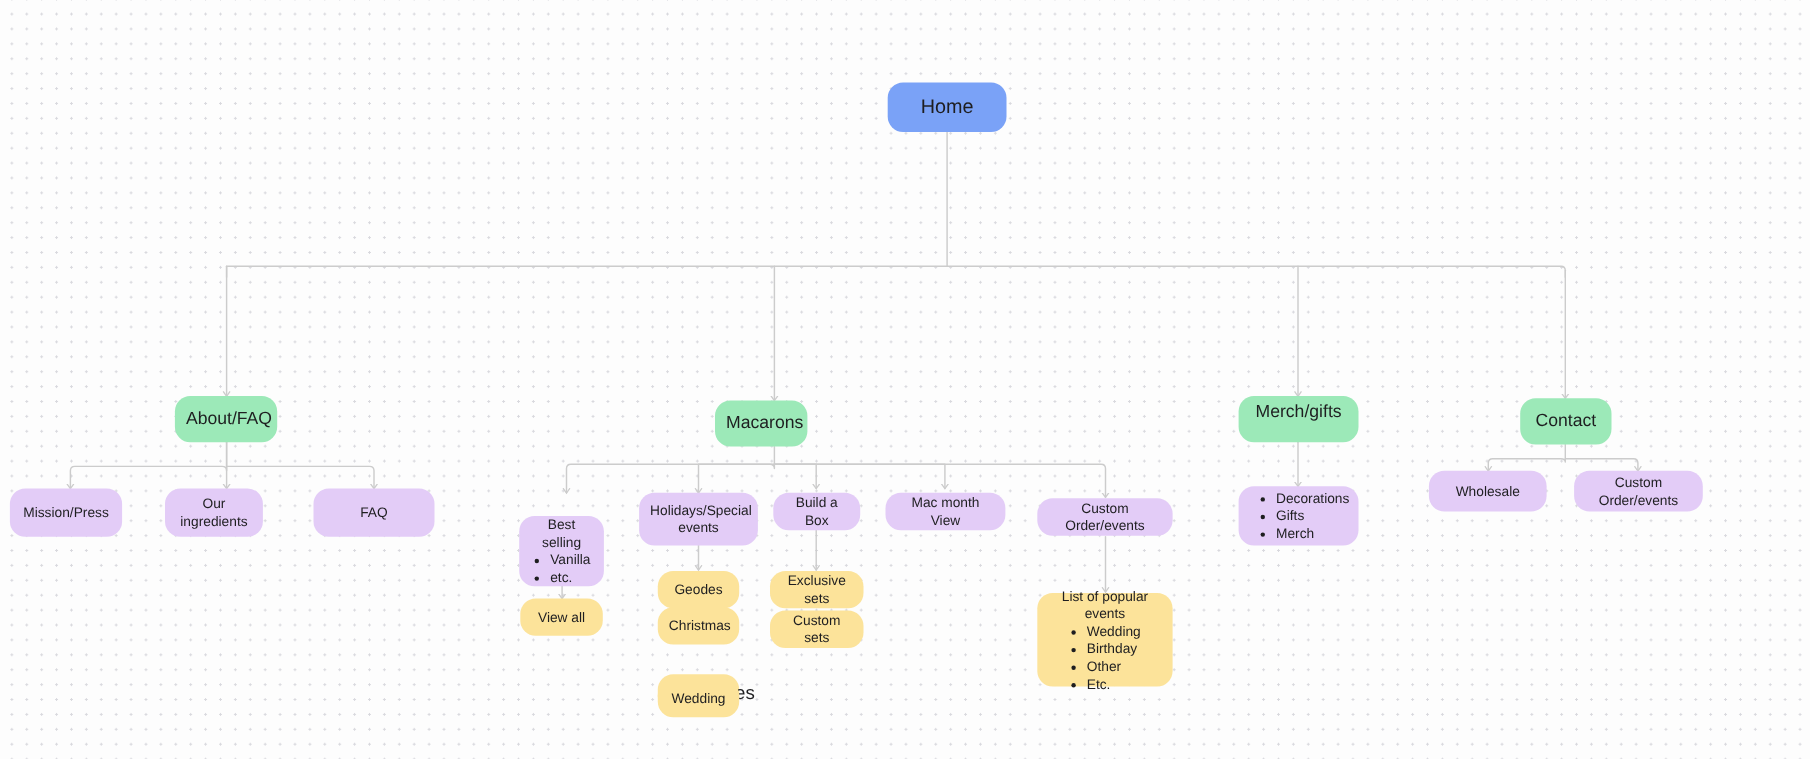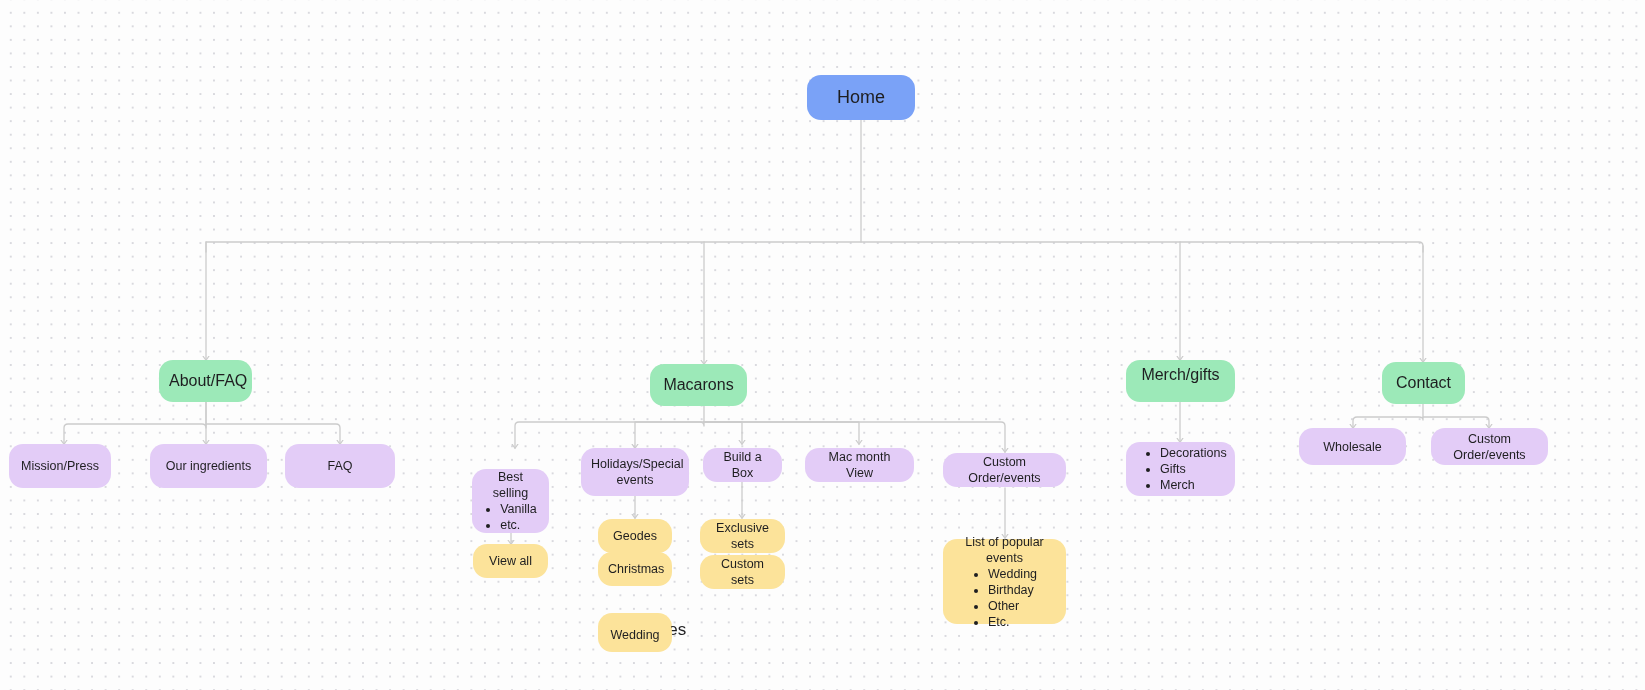--- a/index.html
+++ b/index.html
@@ -97,37 +97,37 @@
   </svg>
 
   <div class="node n-blue" style="left:807px; top:75px; width:108px; height:45px; font-size:18px;">
     <span class="ttl">Home</span>
   </div>
 
   <div class="node n-green" style="left:159px; top:360px; width:93px; height:42px; font-size:16px;">
     <span class="ttl">About/FAQ</span>
   </div>
 
-  <div class="node n-green" style="left:650px; top:364px; width:97px; height:42px; font-size:16px;">
+  <div class="node n-green" style="left:650px; top:364px; width:84px; height:42px; font-size:16px;">
     <span class="ttl">Macarons</span>
   </div>
 
   <div class="node n-green" style="left:1126px; top:360px; width:109px; height:42px; font-size:16px;justify-content:flex-end;">
     <span class="ttl">Merch/gifts</span>
   </div>
 
   <div class="node n-green" style="left:1382px; top:362px; width:83px; height:42px; font-size:16px;">
     <span class="ttl">Contact</span>
   </div>
 
   <div class="node n-purple" style="left:9px; top:444px; width:102px; height:44px; font-size:12.5px;">
     <span class="ttl">Mission/Press</span>
   </div>
 
-  <div class="node n-purple" style="left:150px; top:444px; width:117px; height:44px; font-size:12.5px;">
+  <div class="node n-purple" style="left:150px; top:444px; width:89px; height:44px; font-size:12.5px;">
     <span class="ttl">Our ingredients</span>
   </div>
 
   <div class="node n-purple" style="left:285px; top:444px; width:110px; height:44px; font-size:12.5px;">
     <span class="ttl">FAQ</span>
   </div>
 
   <div class="node n-purple" style="left:472px; top:448px; width:77px; height:64px; font-size:12.5px;margin-top:21px;">
     <span class="ttl">Best selling</span>
     <span class="ul-wrap">

